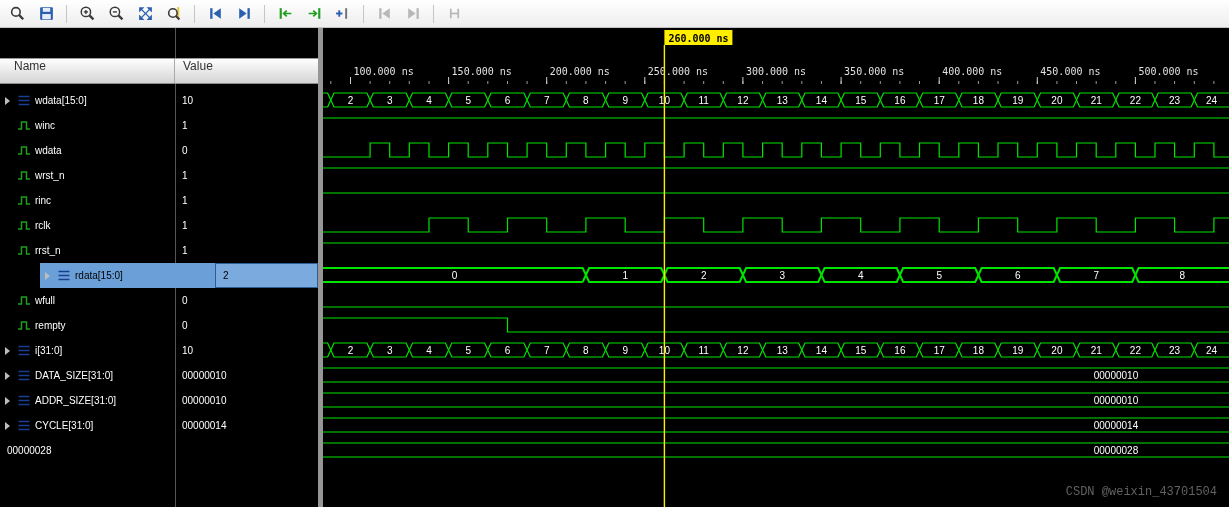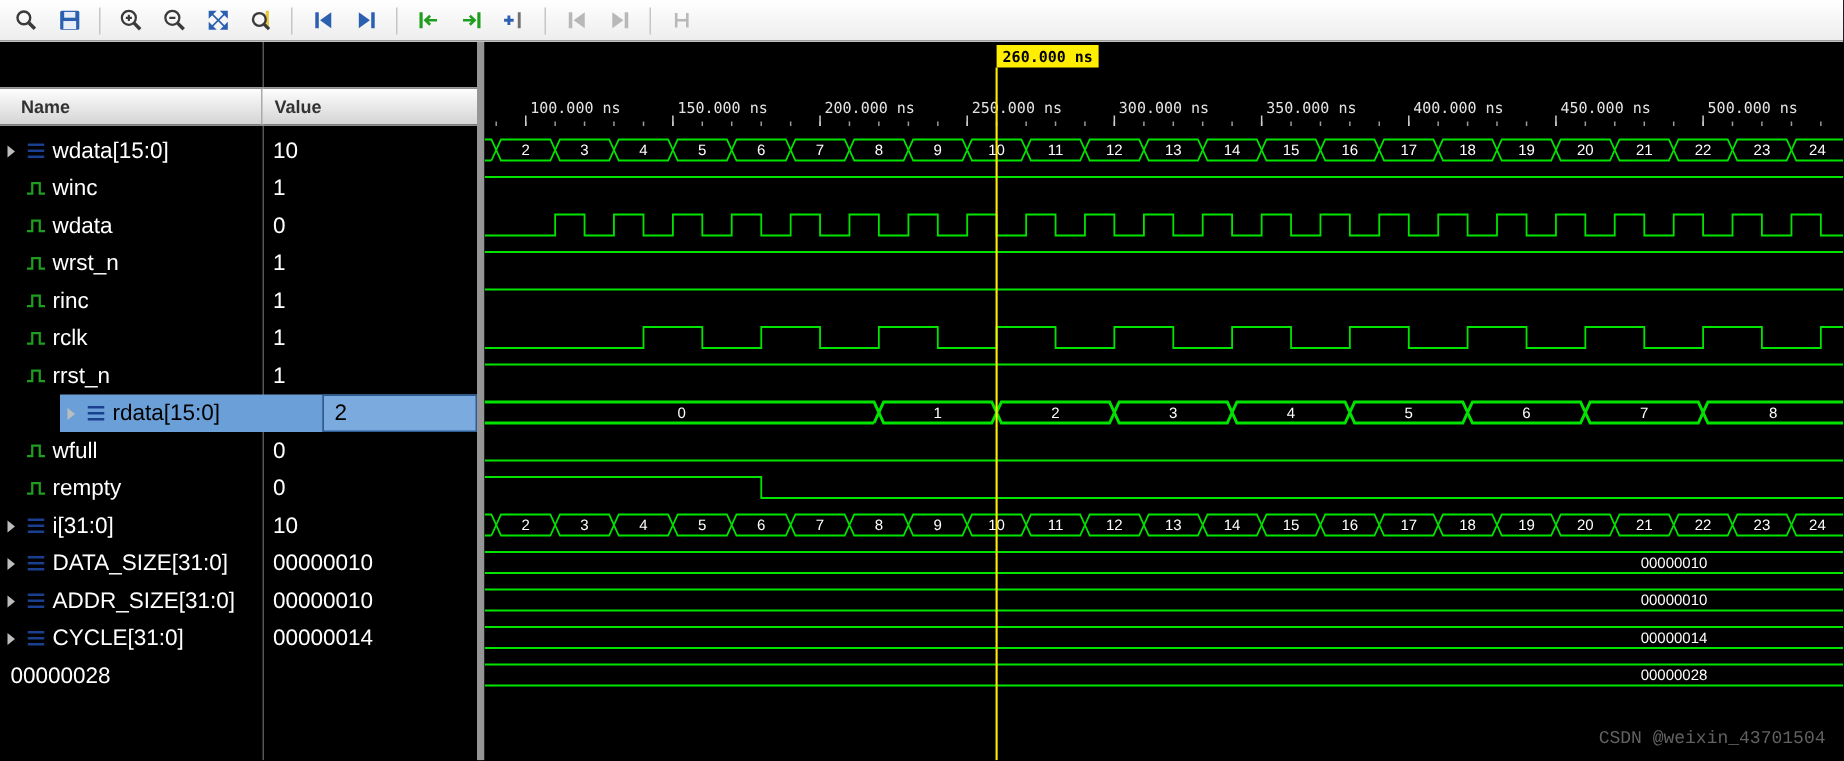--- a/index.html
+++ b/index.html
@@ -9,25 +9,25 @@
        background:linear-gradient(#ffffff,#ededed);border-bottom:1px solid #c2c2c2;
        display:flex;align-items:center;padding-left:6px;gap:7px;}
   .tbtn{width:22px;height:22px;border:none;background:transparent;padding:0;
        display:flex;align-items:center;justify-content:center;cursor:pointer;}
   .tsep{width:1px;height:18px;background:#c6c6c6;margin:0 2px;}
   #left-panel{position:absolute;top:28px;left:0;width:318px;height:479px;background:#000;overflow:hidden;}
   #col-divider{position:absolute;left:175px;top:0;width:1px;height:100%;background:#565656;z-index:1;}
   #panel-header{position:absolute;top:30px;left:0;width:100%;height:26px;box-sizing:border-box;
        background:linear-gradient(#fefefe,#d4d4d4);border-top:1px solid #9a9a9a;
        border-bottom:1px solid #8d8d8d;display:flex;z-index:2;}
-  .hcell{display:flex;align-items:center;font-size:12px;font-weight:bold;color:#333;}
+  .hcell{display:flex;font-size:12px;font-weight:normal;color:#333;}
   #hname{width:175px;padding-left:14px;box-sizing:border-box;border-right:1px solid #aaa;}
   #hvalue{flex:1;padding-left:8px;}
   #signal-rows{position:absolute;top:60px;left:0;width:100%;z-index:2;}
-  .sig-row{height:25px;display:flex;color:#fff;font-size:15px;}
+  .sig-row{height:25px;display:flex;color:#fff;font-size:10px;}
   .name-cell{width:175px;display:flex;align-items:center;padding-left:5px;box-sizing:border-box;}
   .value-cell{flex:1;display:flex;align-items:center;padding-left:7px;box-sizing:border-box;}
   .chev{width:12px;height:10px;display:flex;align-items:center;flex:none;}
   .chev .tri{width:0;height:0;border-left:5px solid #bdbdbd;border-top:4px solid transparent;border-bottom:4px solid transparent;}
   .sigicon{width:18px;display:flex;align-items:center;flex:none;}
   .sig-name{white-space:nowrap;}
   .sel .name-cell{background:#6b9fd8;color:#000;margin-left:40px;}
   .sel .value-cell{background:#7aaade;color:#000;border:1px solid #2d5d94;}
   #sash{position:absolute;top:28px;left:318px;width:5px;height:479px;background:#969696;}
   #wave-panel{position:absolute;top:28px;left:323px;width:906px;height:479px;background:#000;}

